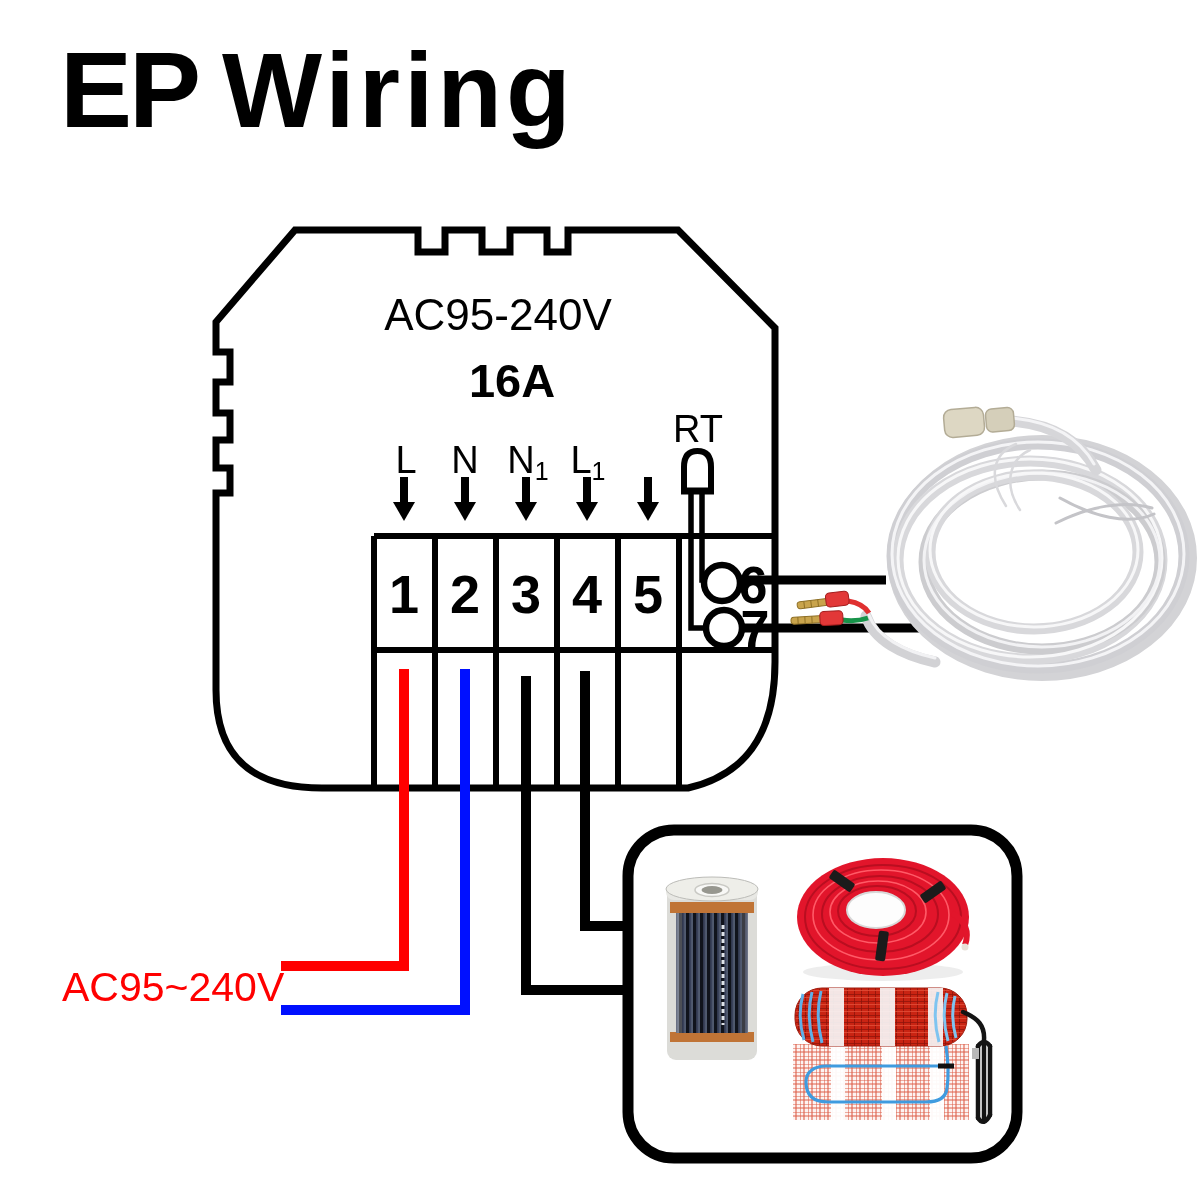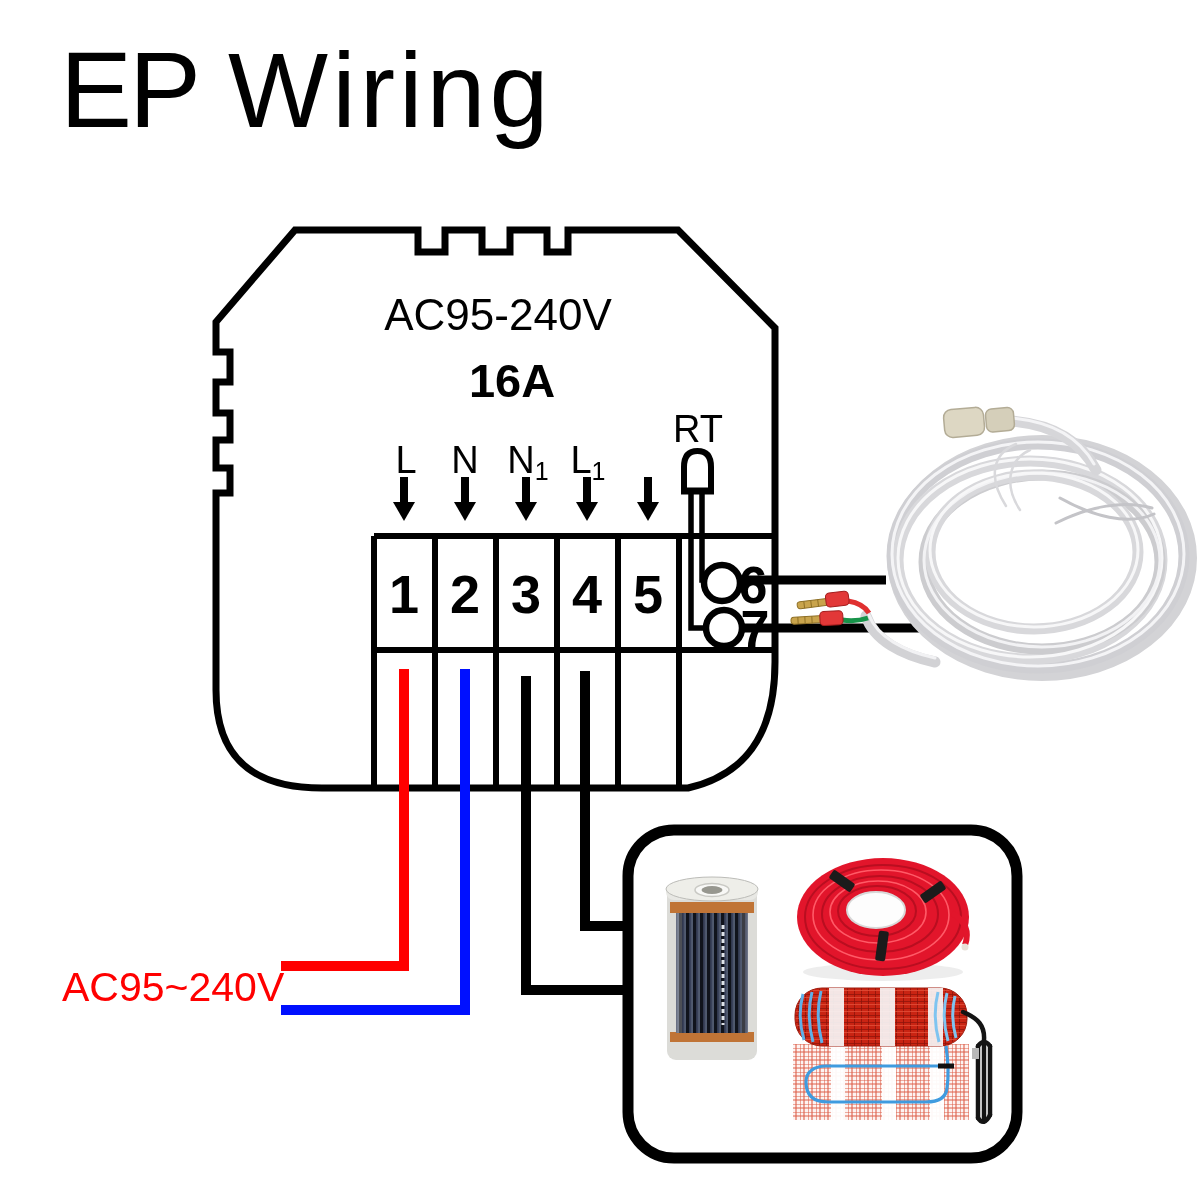--- a/index.html
+++ b/index.html
@@ -1,21 +1,21 @@
 <!DOCTYPE html>
 <html><head>
 <meta charset="utf-8">
 <style>
   html,body{margin:0;padding:0;background:#fff;}
   .stage{position:relative;width:1200px;height:1200px;background:#ffffff;overflow:hidden;
          font-family:"Liberation Sans","DejaVu Sans",sans-serif;}
   .stage svg{position:absolute;left:0;top:0;}
   .title{position:absolute;left:60px;top:36px;white-space:nowrap;line-height:1;color:#000;}
-  .title .brand{font-size:108px;font-weight:400;letter-spacing:-3px;}
-  .title .word{font-size:106px;font-weight:400;letter-spacing:4px;margin-left:30px;}
+  .title .brand{font-size:108px;font-weight:700;letter-spacing:-3px;}
+  .title .word{font-size:106px;font-weight:700;letter-spacing:4px;margin-left:24px;}
   text{font-family:"Liberation Sans","DejaVu Sans",sans-serif;}
 </style>
 </head>
 <body>
 
 <div class="stage">
 
   <svg width="1200" height="1200" viewBox="0 0 1200 1200">
     <defs>
       <pattern id="pf" width="7" height="12" patternUnits="userSpaceOnUse">

